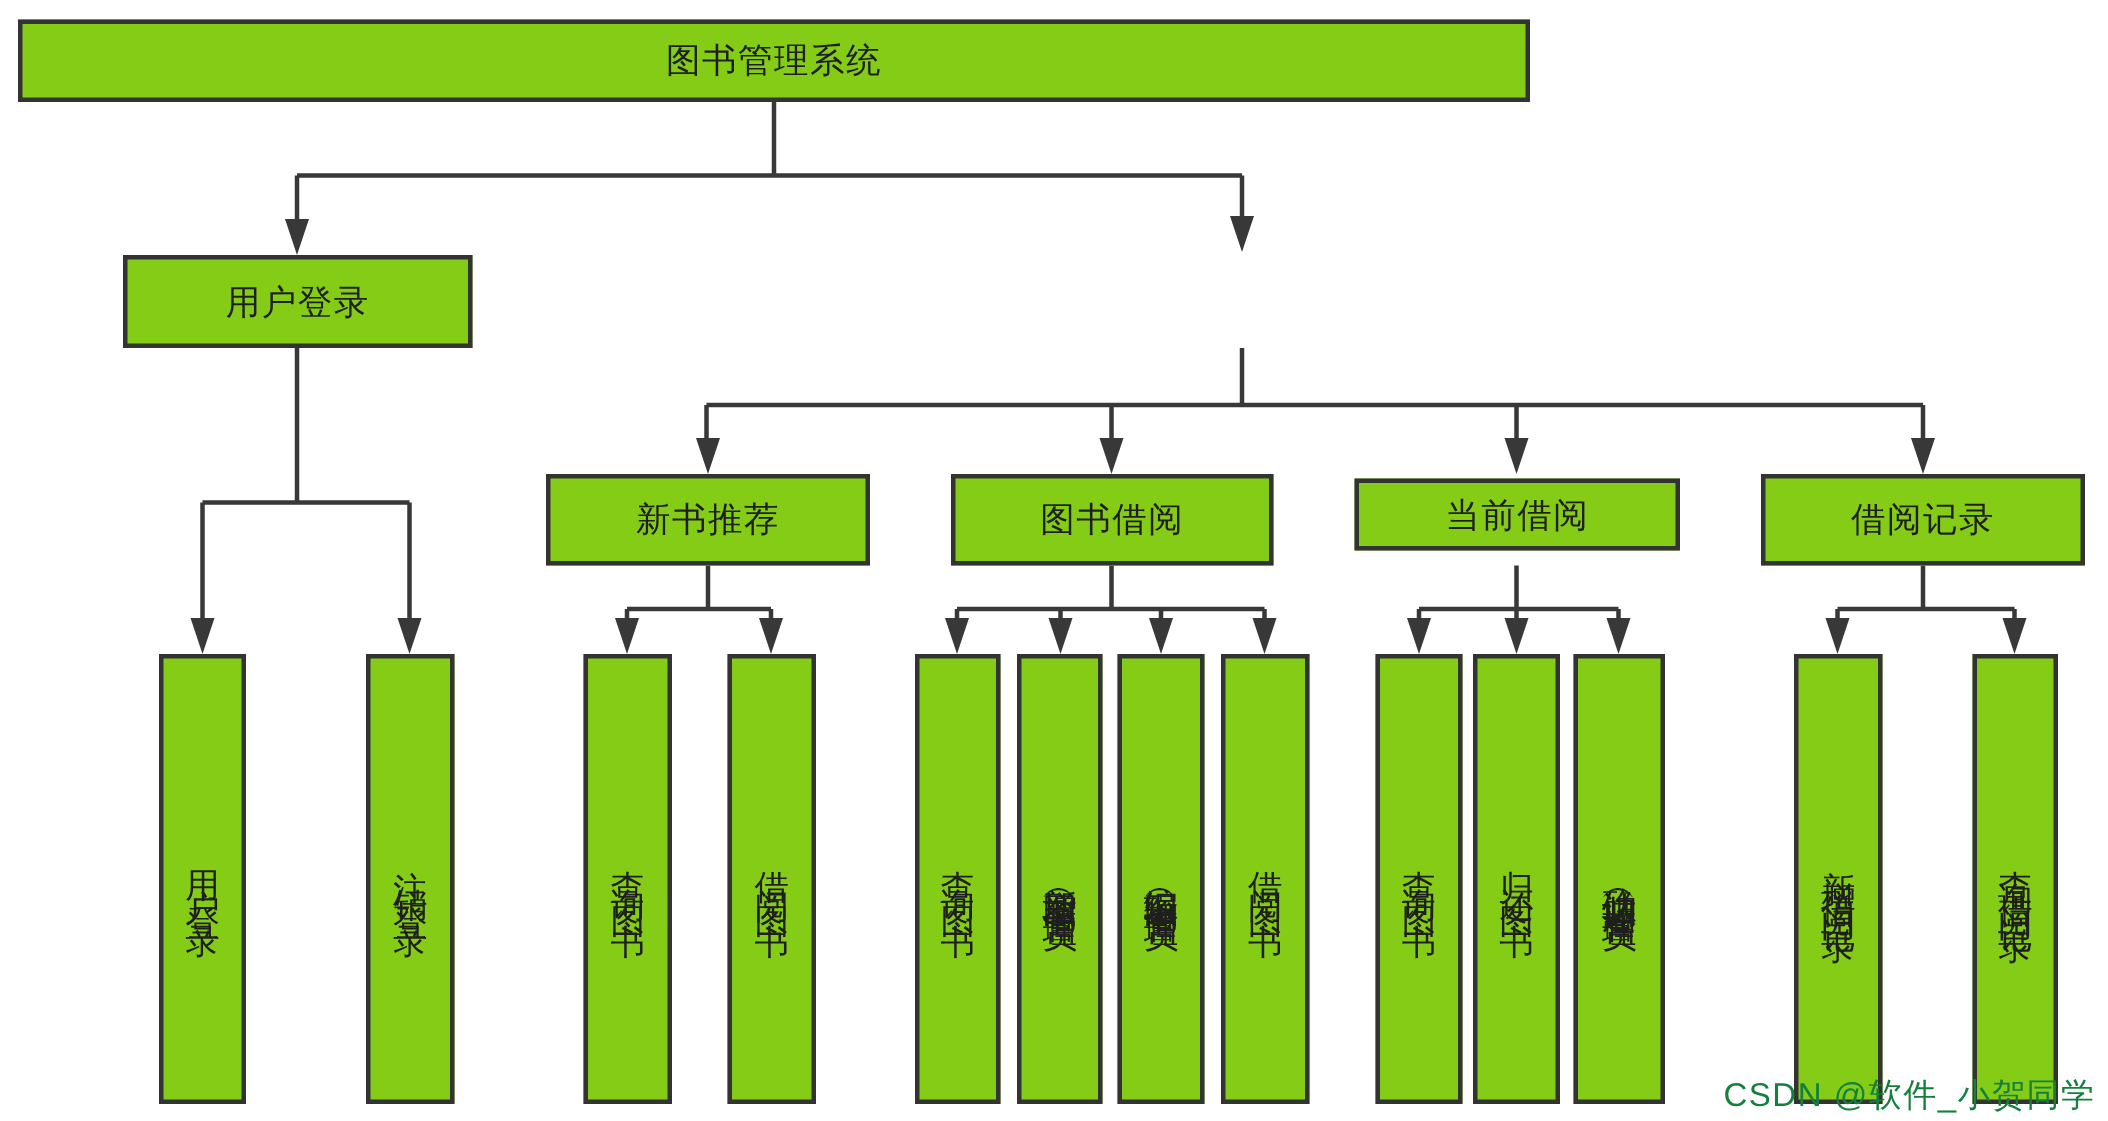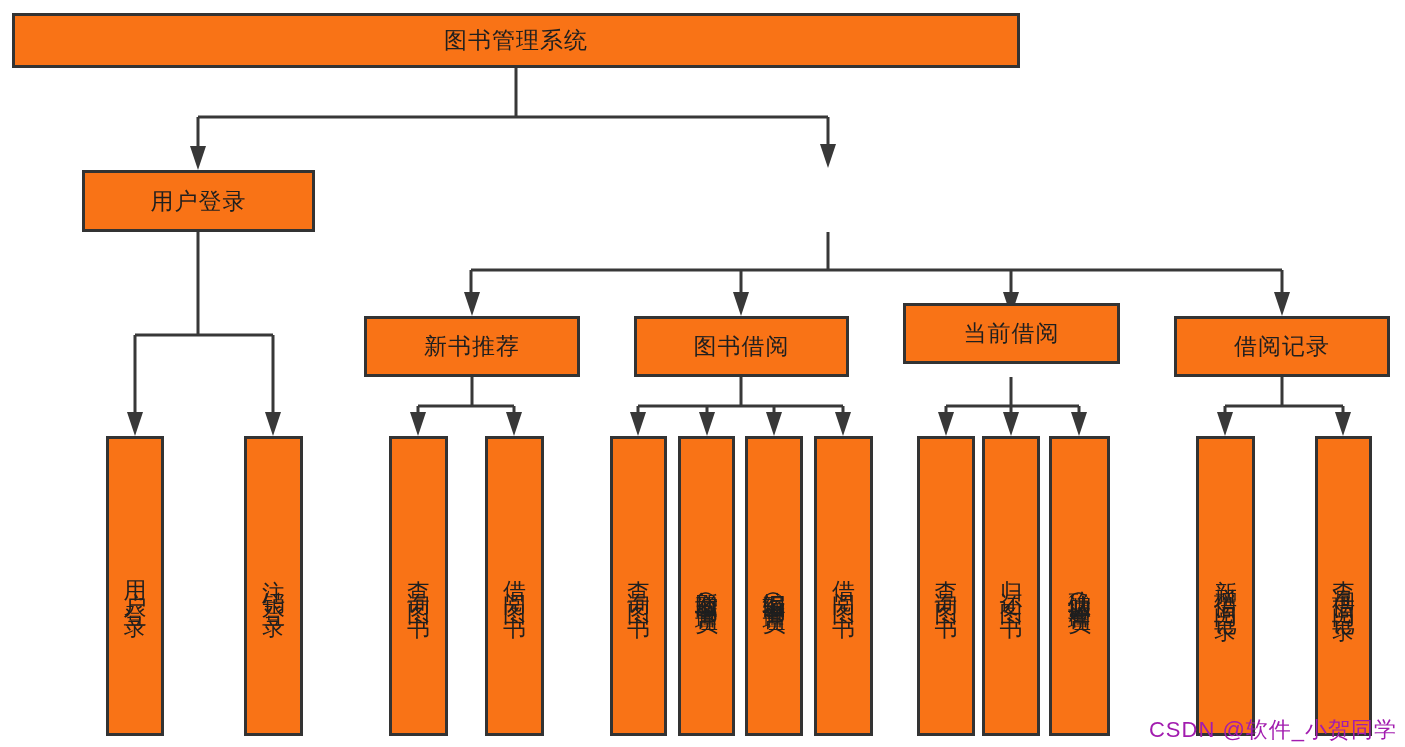--- a/index.html
+++ b/index.html
@@ -8,40 +8,40 @@
     width:1405px;height:747px;
     background:#ffffff;
     font-family:"Liberation Sans","DejaVu Sans",sans-serif;
     overflow:hidden;
   }
   #connectors{position:absolute;left:0;top:0;width:1405px;height:747px;}
   .box{
     position:absolute;
     box-sizing:border-box;
     border:3px solid #333333;
-    background:#f97316;
+    background:#84cc16;
     color:#1f1f1f;
     display:flex;align-items:center;justify-content:center;
     font-size:23px;
     line-height:1;
     white-space:nowrap;
   }
   .box.h{letter-spacing:1px;}
   .box.v{
     writing-mode:vertical-rl;
     text-orientation:mixed;
     letter-spacing:12px;
     white-space:normal;
   }
   .box.v.long{letter-spacing:3px;}
   #watermark{
     position:absolute;
     right:8px;bottom:2px;
     font-size:22px;
-    color:#a21caf;
+    color:#15803d;
     letter-spacing:1px;
     z-index:5;
   }
 </style>
 </head>
 <body>
 
 <div id="stage">
 
   <svg id="connectors" viewBox="0 0 1405 747" xmlns="http://www.w3.org/2000/svg">
@@ -83,21 +83,21 @@
       <polygon points="1335,412 1351,412 1343,436"></polygon>
     </g>
   </svg>
 
   <div class="box h" style="left:12px;top:13px;width:1008px;height:55px">图书管理系统</div>
 
   <div class="box h" style="left:82px;top:170px;width:233px;height:62px">用户登录</div>
 
   <div class="box h" style="left:634px;top:316px;width:215px;height:61px">图书借阅</div>
   <div class="box h" style="left:364px;top:316px;width:216px;height:61px">新书推荐</div>
-  <div class="box h" style="left:903px;top:303px;width:217px;height:61px">当前借阅</div>
+  <div class="box h" style="left:903px;top:319px;width:217px;height:48px">当前借阅</div>
   <div class="box h" style="left:1174px;top:316px;width:216px;height:61px">借阅记录</div>
 
   <div class="box v" style="left:106px;top:436px;width:58px;height:300px">用户登录</div>
   <div class="box v" style="left:244px;top:436px;width:59px;height:300px">注销登录</div>
 
   <div class="box v" style="left:389px;top:436px;width:59px;height:300px">查询图书</div>
   <div class="box v" style="left:485px;top:436px;width:59px;height:300px">借阅图书</div>
 
   <div class="box v" style="left:610px;top:436px;width:57px;height:300px">查询图书</div>
   <div class="box v long" style="left:678px;top:436px;width:57px;height:300px">新增图书（管理员）</div>

